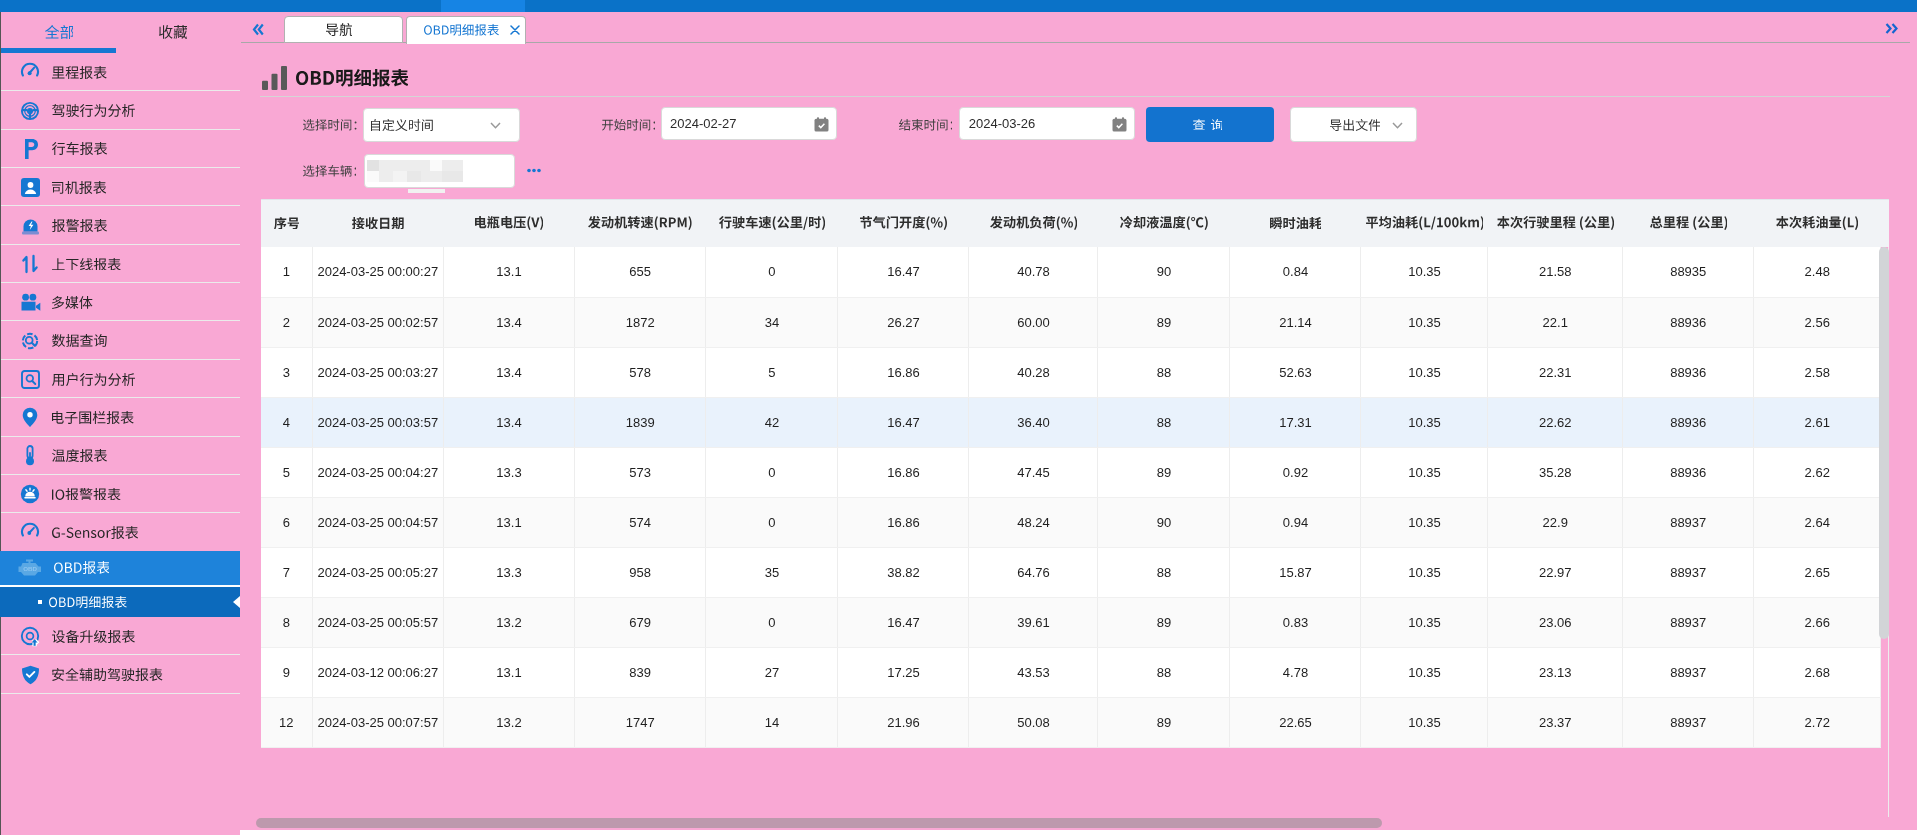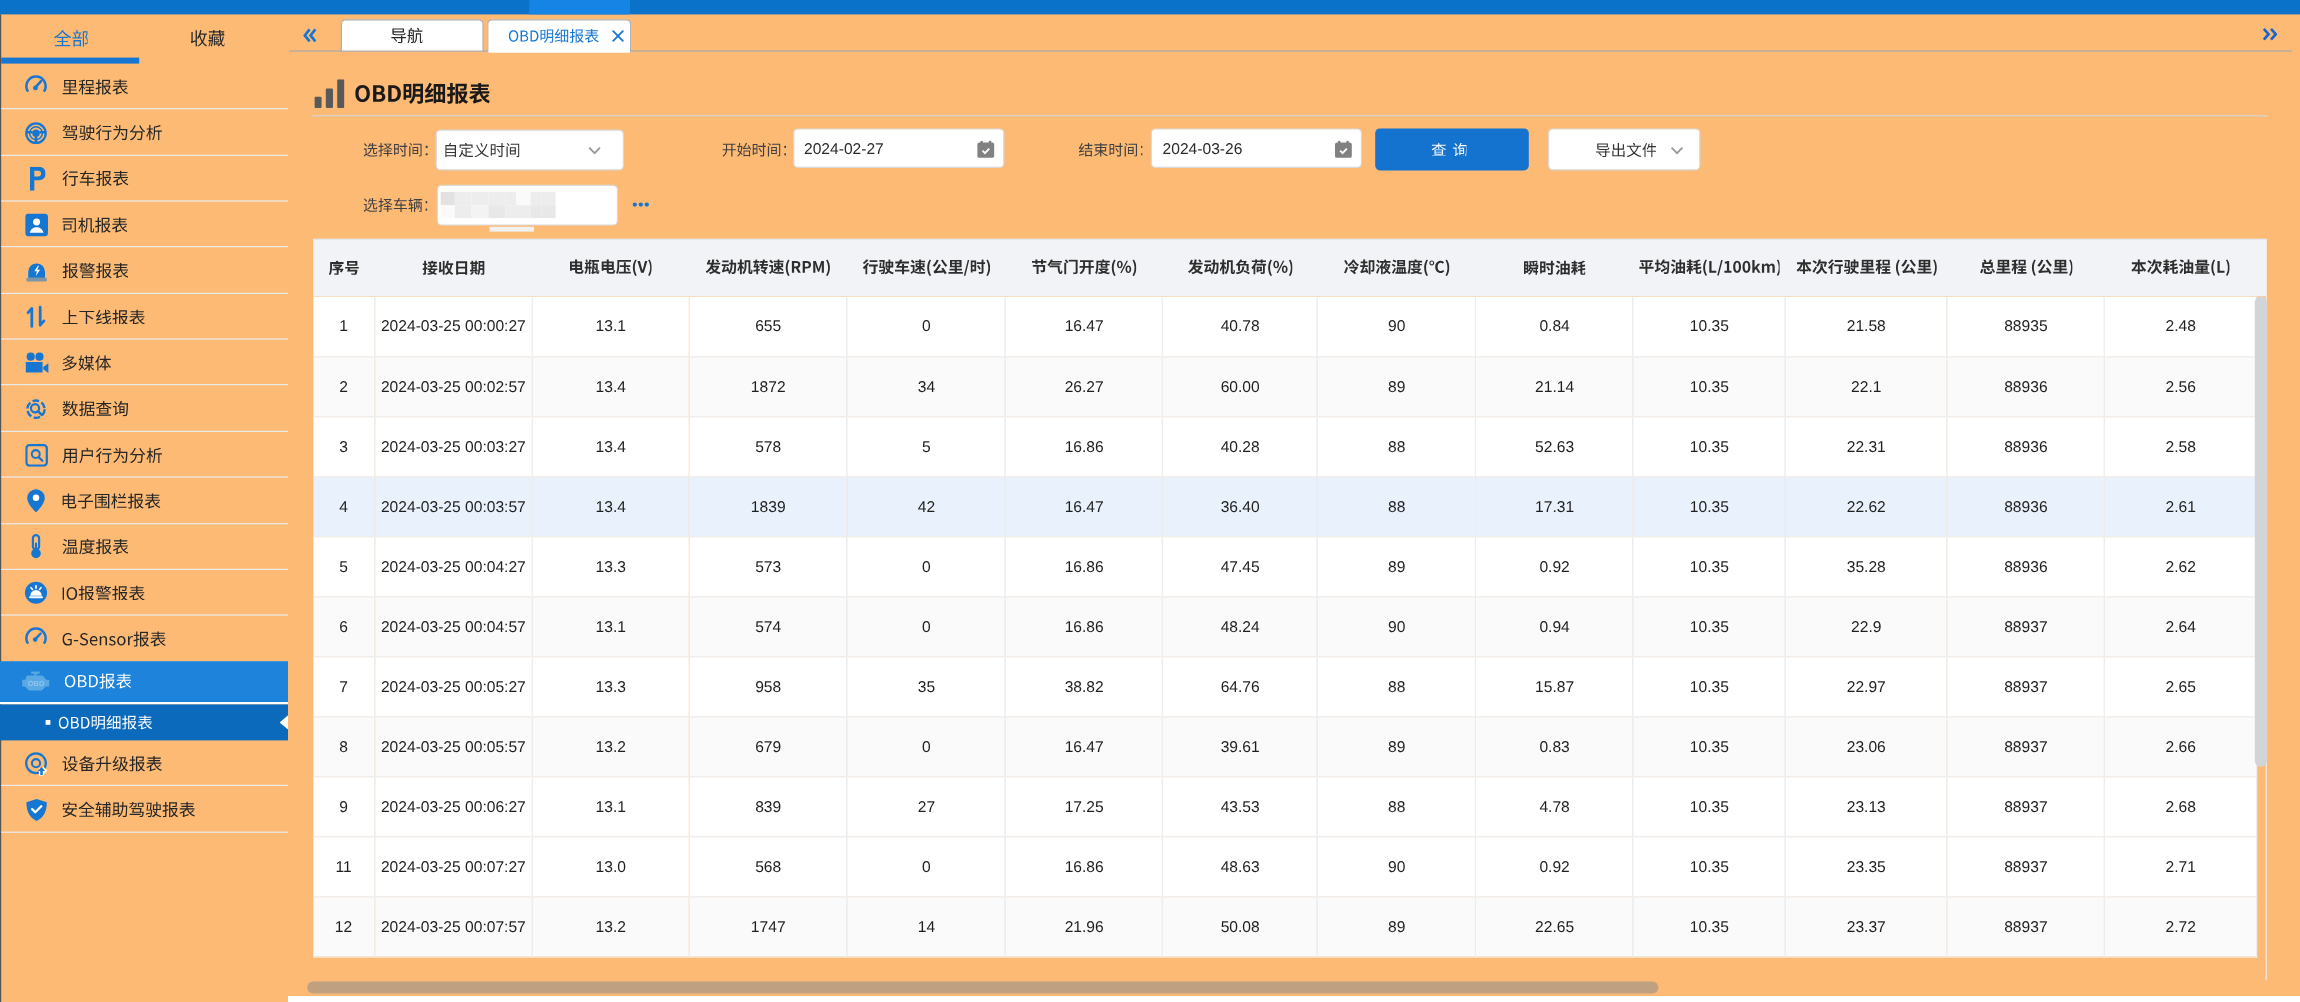--- a/index.html
+++ b/index.html
@@ -1,14 +1,14 @@
 <!DOCTYPE html>
 <html><head><meta charset="utf-8"><style>
 *{margin:0;padding:0;box-sizing:border-box}body{font-family:"Liberation Sans",sans-serif;background:#fff;width:1917px;height:835px;overflow:hidden}
-#wrap{position:absolute;left:0;top:0;width:1917px;height:835px;overflow:hidden;background:#fdba74}
+#wrap{position:absolute;left:0;top:0;width:1917px;height:835px;overflow:hidden;background:#f9a8d4}
 table{border-collapse:collapse;table-layout:fixed}
 td{font-size:13px;color:#1f1f1f;text-align:center;border-right:1px solid #ededed;border-bottom:1px solid #f0f0f0;padding:0}
 </style></head><body>
 <div id="wrap">
 <div style="position:absolute;left:0;top:0;width:1917px;height:12px;background:#0a72c8"></div>
 <div style="position:absolute;left:441px;top:0;width:84px;height:12px;background:#1684e4"></div>
 <div style="position:absolute;left:0;top:12px;width:1px;height:823px;background:#555"></div>
 <div style="position:absolute;left:44.5px;top:25.3px;line-height:0"><svg width="28.8" height="13.9" viewBox="0.4 -12.8 28.8 13.9">
         <path d="M7.4 -12.8C5.9 -10.4 3.1 -8.2 0.4 -6.9C0.7 -6.7 1 -6.3 1.2 -6C1.8 -6.3 2.4 -6.7 3 -7V-6.1H6.9V-3.7H3V-2.7H6.9V-0.2H1.1V0.8H13.9V-0.2H8.1V-2.7H12.1V-3.7H8.1V-6.1H12.1V-7C12.7 -6.7 13.3 -6.3 13.9 -6C14 -6.3 14.4 -6.7 14.7 -6.9C12.2 -8.2 10 -9.8 8.1 -11.9L8.4 -12.3ZM3 -7.1C4.7 -8.2 6.3 -9.6 7.5 -11.1C8.9 -9.4 10.4 -8.2 12.1 -7.1Z M17.1 -9.4C17.5 -8.6 17.9 -7.5 18.1 -6.8L19.1 -7.1C18.9 -7.8 18.5 -8.9 18.1 -9.7ZM24.4 -11.8V1.2H25.4V-10.8H27.8C27.4 -9.6 26.8 -8 26.3 -6.7C27.6 -5.4 28 -4.3 28 -3.3C28 -2.8 27.9 -2.3 27.6 -2.1C27.4 -2 27.2 -2 27 -2C26.7 -2 26.3 -2 25.8 -2C26 -1.7 26.1 -1.2 26.1 -1C26.6 -0.9 27 -0.9 27.4 -1C27.8 -1 28.1 -1.1 28.4 -1.3C28.8 -1.6 29 -2.3 29 -3.2C29 -4.3 28.7 -5.4 27.4 -6.9C28 -8.2 28.7 -10 29.2 -11.4L28.5 -11.8L28.3 -11.8ZM18.7 -12.4C18.9 -11.9 19.2 -11.3 19.3 -10.8H16.2V-9.8H23.3V-10.8H20.5C20.3 -11.3 20 -12.1 19.7 -12.7ZM21.5 -9.7C21.3 -8.9 20.8 -7.6 20.4 -6.8H15.8V-5.7H23.6V-6.8H21.5C21.9 -7.6 22.3 -8.6 22.6 -9.5ZM16.6 -4.4V1.1H17.7V0.4H21.8V1H22.9V-4.4ZM17.7 -0.6V-3.3H21.8V-0.6Z" fill="#1677d2"></path>
       </svg></div>
@@ -439,47 +439,32 @@
             <td>39.61</td>
             <td>89</td>
             <td>0.83</td>
             <td>10.35</td>
             <td>23.06</td>
             <td>88937</td>
             <td>2.66</td>
           </tr>
           <tr style="height:50px;background:#fff">
             <td>9</td>
-            <td>2024-03-25 00:06:27</td>
+            <td>2024-03-12 00:06:27</td>
             <td>13.1</td>
             <td>839</td>
             <td>27</td>
             <td>17.25</td>
             <td>43.53</td>
             <td>88</td>
             <td>4.78</td>
             <td>10.35</td>
             <td>23.13</td>
             <td>88937</td>
             <td>2.68</td>
-          </tr>
-          <tr style="height:50px;background:#fff">
-            <td>11</td>
-            <td>2024-03-25 00:07:27</td>
-            <td>13.0</td>
-            <td>568</td>
-            <td>0</td>
-            <td>16.86</td>
-            <td>48.63</td>
-            <td>90</td>
-            <td>0.92</td>
-            <td>10.35</td>
-            <td>23.35</td>
-            <td>88937</td>
-            <td>2.71</td>
           </tr>
           <tr style="height:50px;background:#fafafa">
             <td>12</td>
             <td>2024-03-25 00:07:57</td>
             <td>13.2</td>
             <td>1747</td>
             <td>14</td>
             <td>21.96</td>
             <td>50.08</td>
             <td>89</td>

